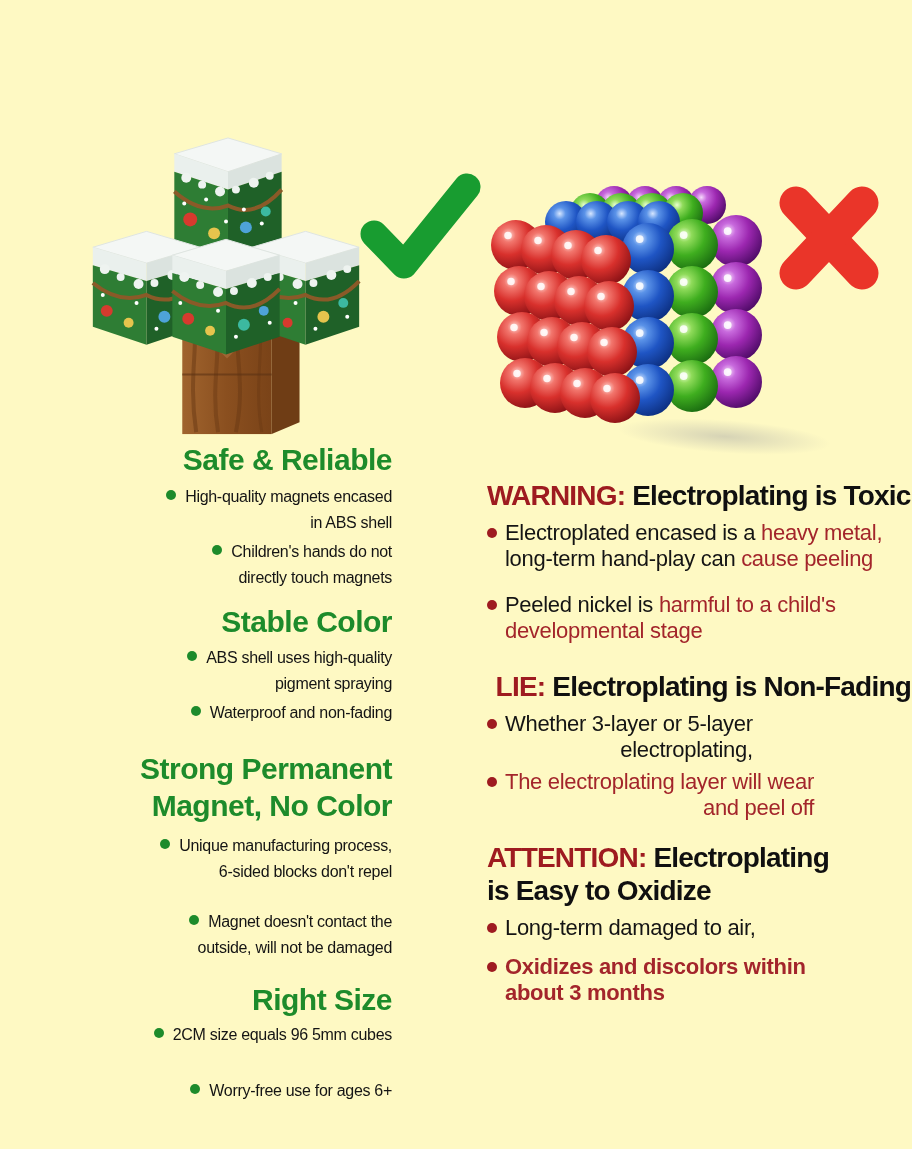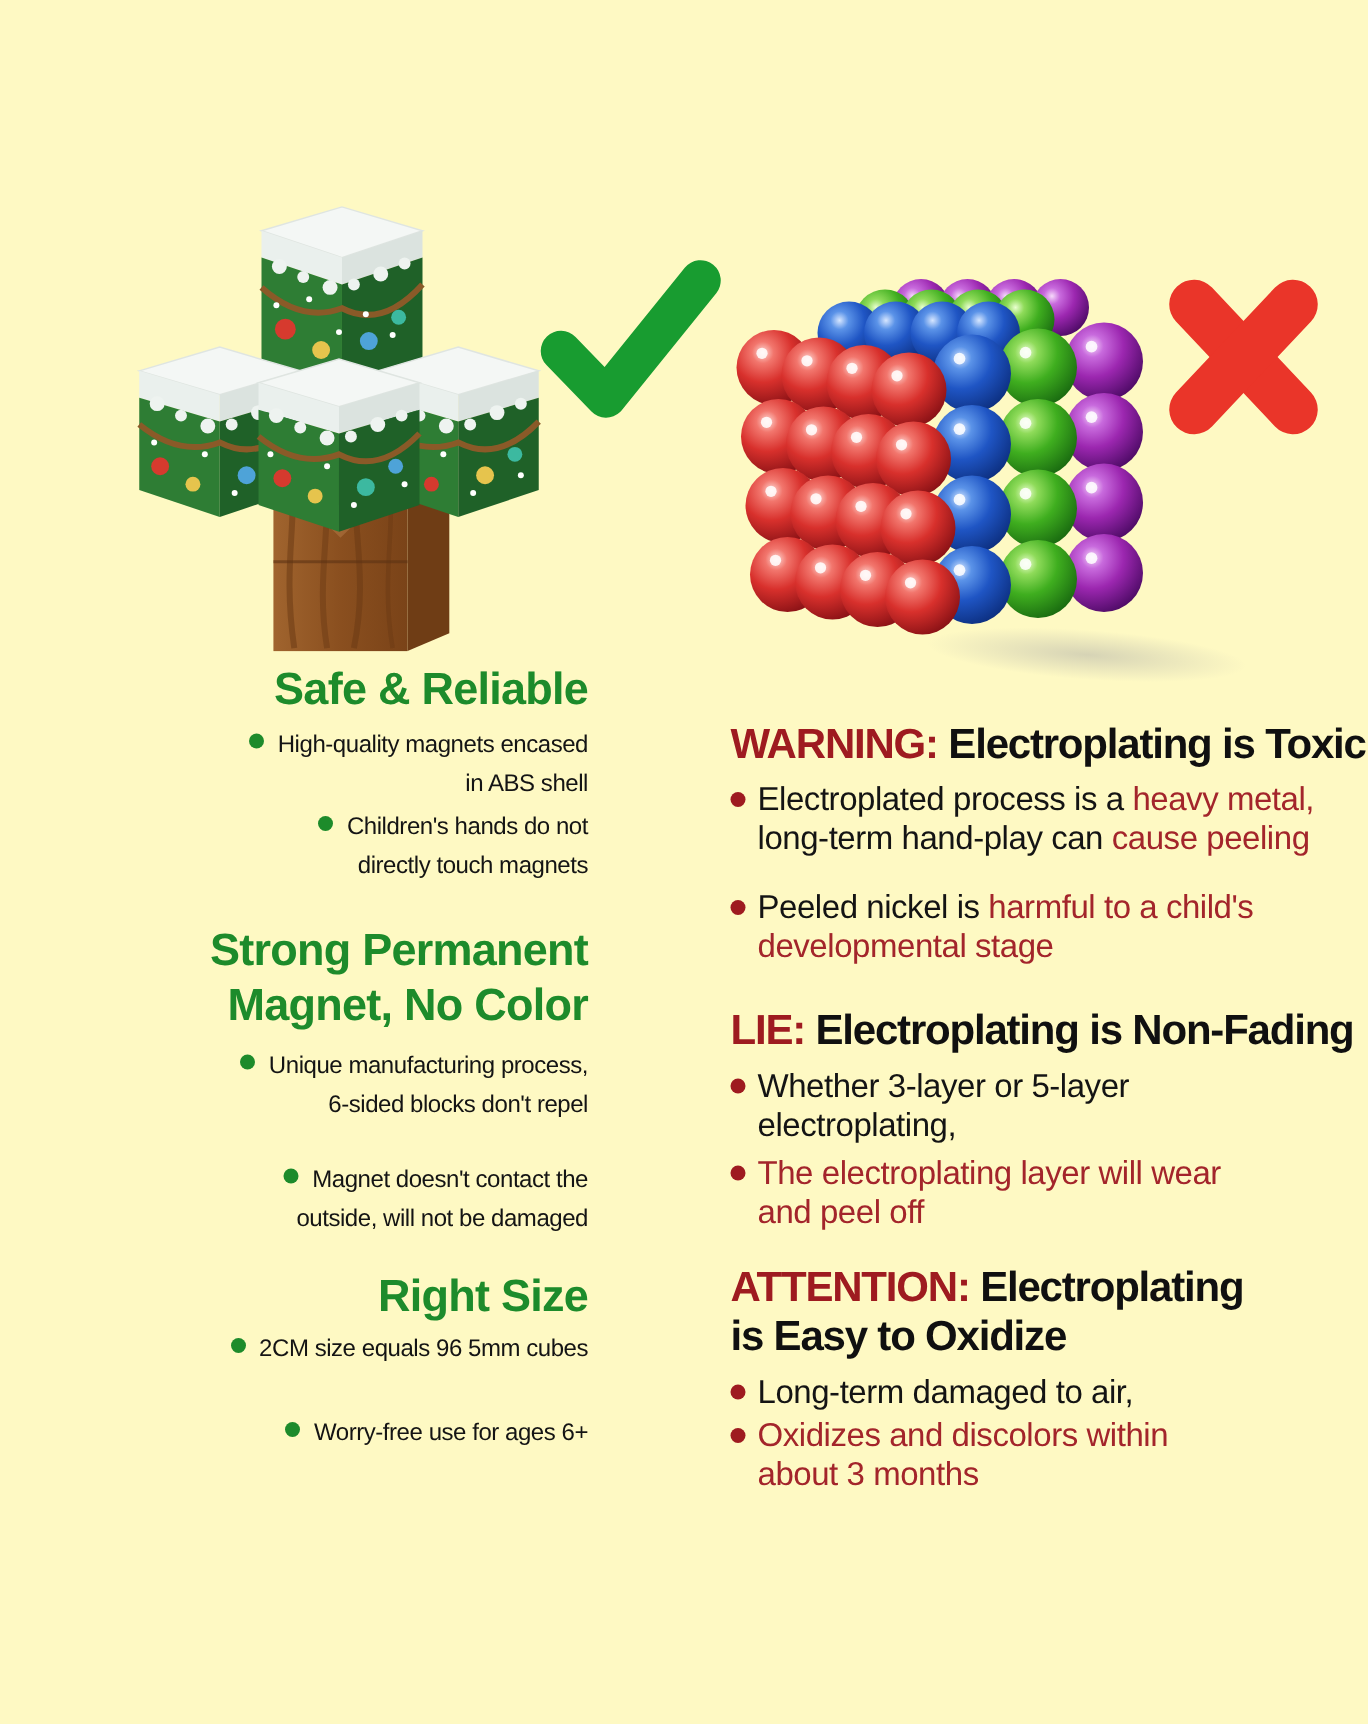--- a/index.html
+++ b/index.html
@@ -48,24 +48,24 @@
   
   .col-left .s0 .heading{margin-bottom:6px;}
   .col-left .s1{margin-top:12px;} .col-left .s1 .heading{margin-bottom:5px;}
   .col-left .s2{margin-top:24px;} .col-left .s2 .heading{margin-bottom:9px;}
   .col-left .s2 .bullet + .bullet{margin-top:24px;}
   .col-left .s3{margin-top:20px;} .col-left .s3 .heading{margin-bottom:4px;}
   .col-left .s3 .bullet + .bullet{margin-top:30px;}
   
   .col-right .s0 .heading{margin-bottom:8px;}
   .col-right .s0 .bullet + .bullet{margin-top:20px;}
-  .col-right .s1{margin-top:26px;} .col-right .s1 .heading{margin-bottom:8px;}
+  .col-right .s1{margin-top:26px;text-align:right;} .col-right .s1 .heading{margin-bottom:8px;}
   .col-right .s1 .bullet + .bullet{margin-top:6px;}
   .col-right .s2{margin-top:20px;} .col-right .s2 .heading{margin-bottom:8px;}
-  .col-right .s2 .bullet + .bullet{margin-top:3px;}
+  .col-right .s2 .bullet + .bullet{margin-top:13px;font-weight:bold;}
 </style>
 </head>
 <body>
 
 <div class="canvas">
 
   <div class="photo-tree">
     <svg width="300" height="318" viewBox="0 0 300 320">
       <defs>
         <linearGradient id="wood" x1="0" y1="0" x2="1" y2="0">
@@ -311,40 +311,46 @@
   </svg>
 
   <div class="col col-left" id="left-col">
       <div class="section s0">
         <div class="heading">Safe &amp; Reliable</div>
         <div class="bullet"><span class="dot"></span><span class="btext">High-quality magnets encased
 in ABS shell</span></div>
         <div class="bullet"><span class="dot"></span><span class="btext">Children's hands do not
 directly touch magnets</span></div>
       </div>
+      <div class="section s1">
+        <div class="heading">Stable Color</div>
+        <div class="bullet"><span class="dot"></span><span class="btext">ABS shell uses high-quality
+pigment spraying</span></div>
+        <div class="bullet"><span class="dot"></span><span class="btext">Waterproof and non-fading</span></div>
+      </div>
       <div class="section s2">
         <div class="heading">Strong Permanent
 Magnet, No Color</div>
         <div class="bullet"><span class="dot"></span><span class="btext">Unique manufacturing process,
 6-sided blocks don't repel</span></div>
         <div class="bullet"><span class="dot"></span><span class="btext">Magnet doesn't contact the
 outside, will not be damaged</span></div>
       </div>
       <div class="section s3">
         <div class="heading">Right Size</div>
         <div class="bullet"><span class="dot"></span><span class="btext">2CM size equals 96 5mm cubes</span></div>
         <div class="bullet"><span class="dot"></span><span class="btext">Worry-free use for ages 6+</span></div>
       </div>
     </div>
   <div class="col col-right" id="right-col">
       <div class="section s0">
         <div class="heading"><span class="em">WARNING:</span><span> Electroplating is Toxic</span></div>
         <div class="bullet">
           <span class="dot"></span>
-          <span class="btext"><span>Electroplated process is a </span><span class="red">heavy metal,</span><span>
+          <span class="btext"><span>Electroplated encased is a </span><span class="red">heavy metal,</span><span>
 long-term hand-play can </span><span class="red">cause peeling</span></span>
         </div>
         <div class="bullet">
           <span class="dot"></span>
           <span class="btext"><span>Peeled nickel is </span><span class="red">harmful to a child's
 developmental stage</span></span>
         </div>
       </div>
       <div class="section s1">
         <div class="heading"><span class="em">LIE:</span><span> Electroplating is Non-Fading</span></div>

